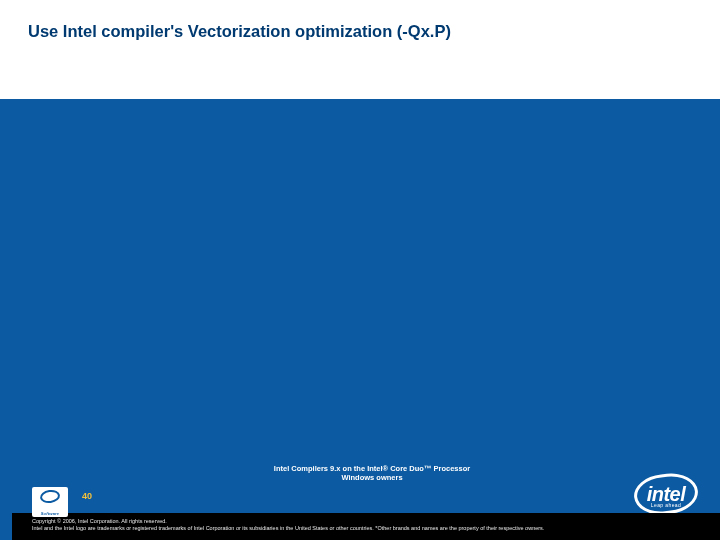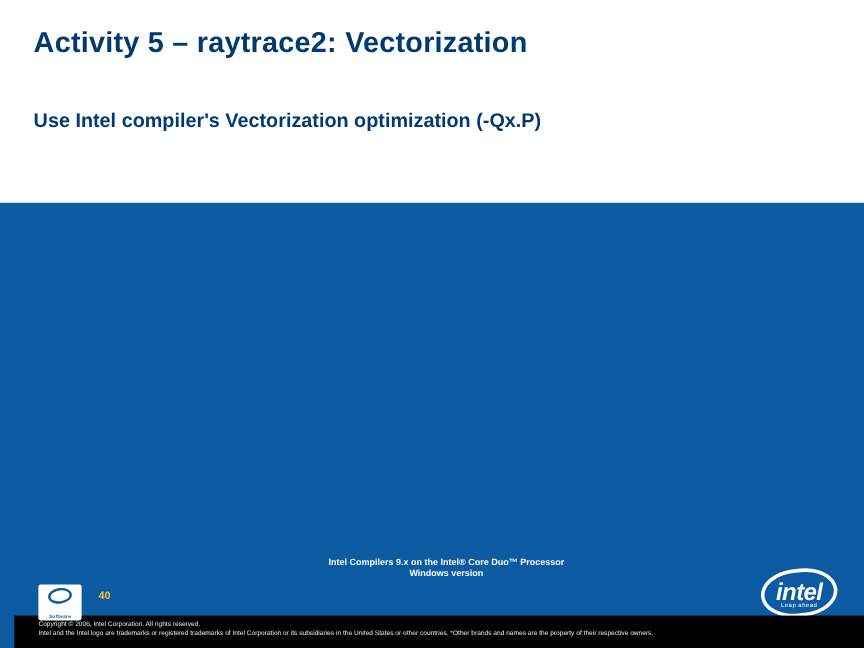--- a/index.html
+++ b/index.html
@@ -124,34 +124,33 @@
     font-size: 5px;
     letter-spacing: 0.4px;
   }
 </style>
 </head>
 <body>
 
 <div class="slide">
 
   <div class="header-band">
-    <div class="title">Activity 5 – raytrace2: Vectorization</div>
     <div class="body-line">Use Intel compiler's Vectorization optimization (-Qx.P)</div>
   </div>
 
   <div class="intel-logo">
     <div class="oval"></div>
     <div class="word">intel</div>
     <div class="leap">Leap ahead</div>
   </div>
 
   <div class="footer">
     <div class="product-line">
       <span>Intel Compilers 9.x on the Intel® Core Duo™ Processor</span><br>
-      <span>Windows version</span>
+      <span>Windows owners</span>
     </div>
     <div class="page-strip">
       <div class="software-badge">
         <div class="swirl"></div>
         <div class="badge-text">Software</div>
       </div>
       <div class="page-num">40</div>
     </div>
     <div class="legal-strip">
       <div class="legal-line">Copyright © 2006, Intel Corporation. All rights reserved.</div>

